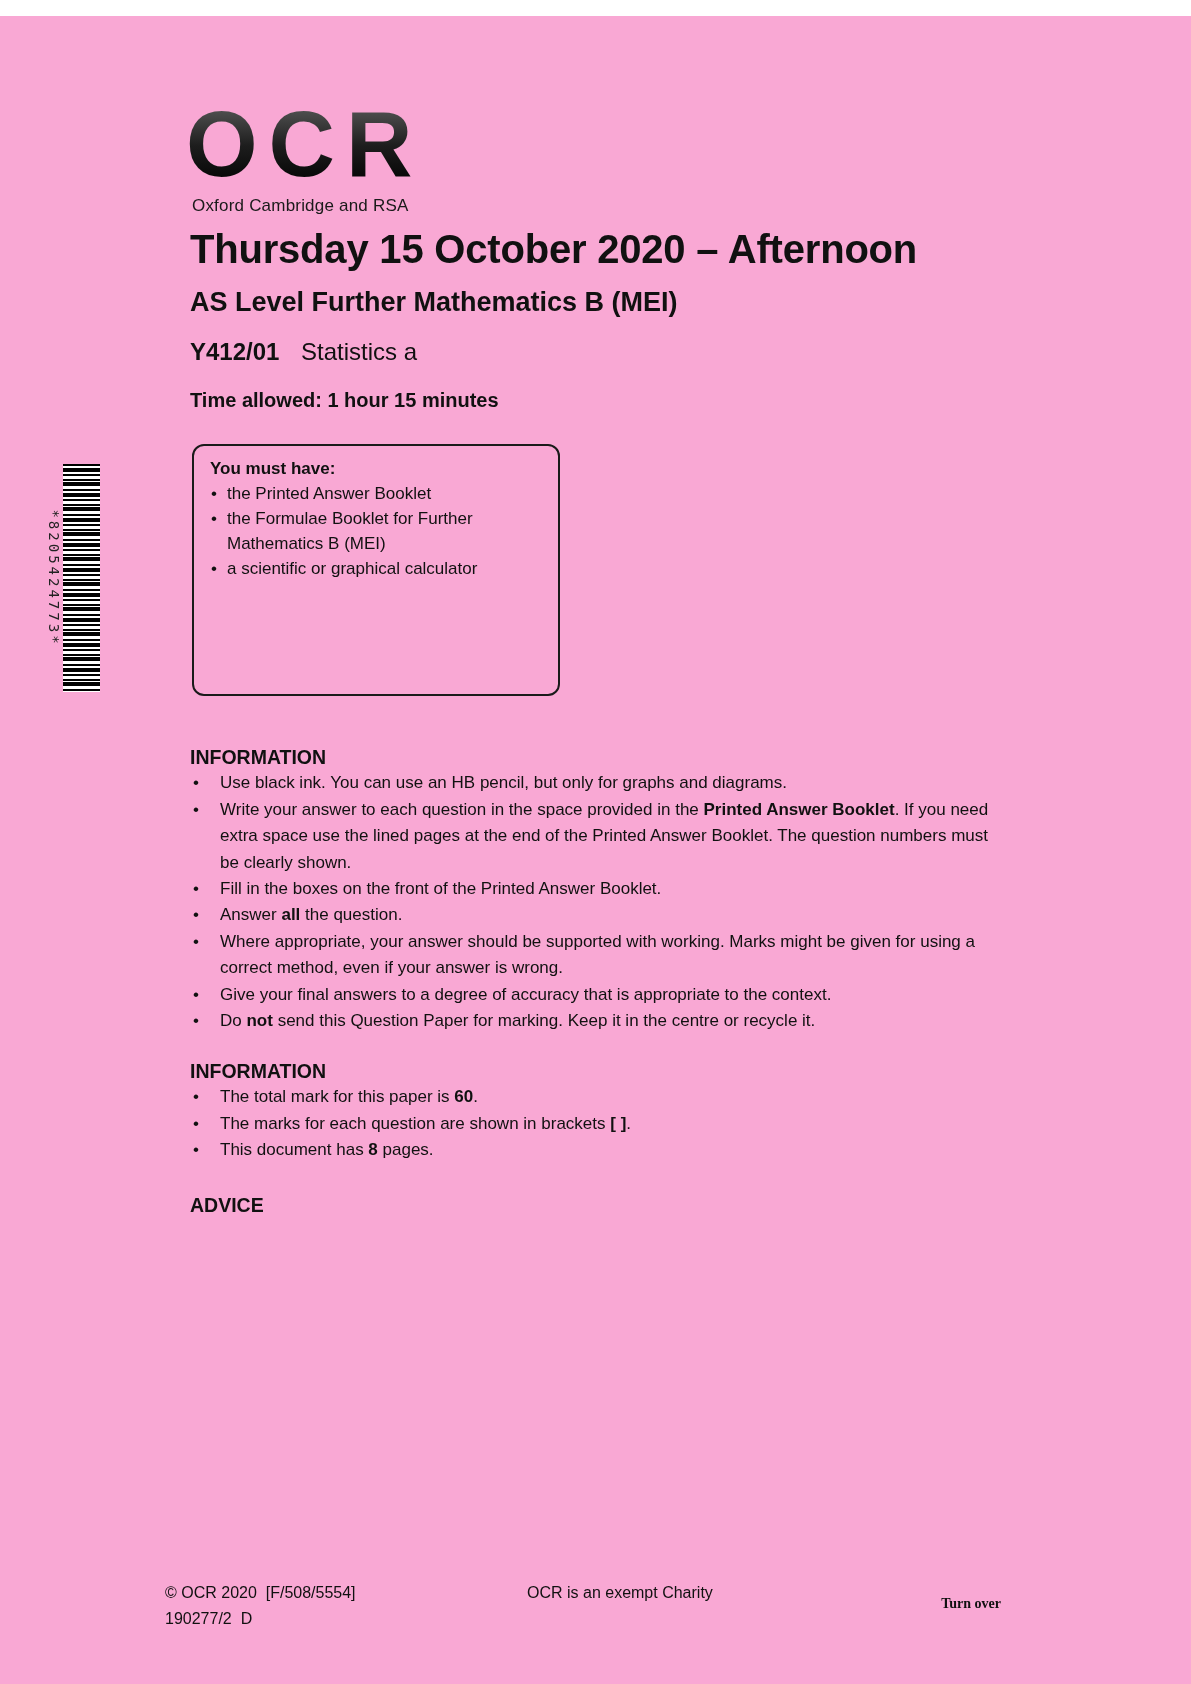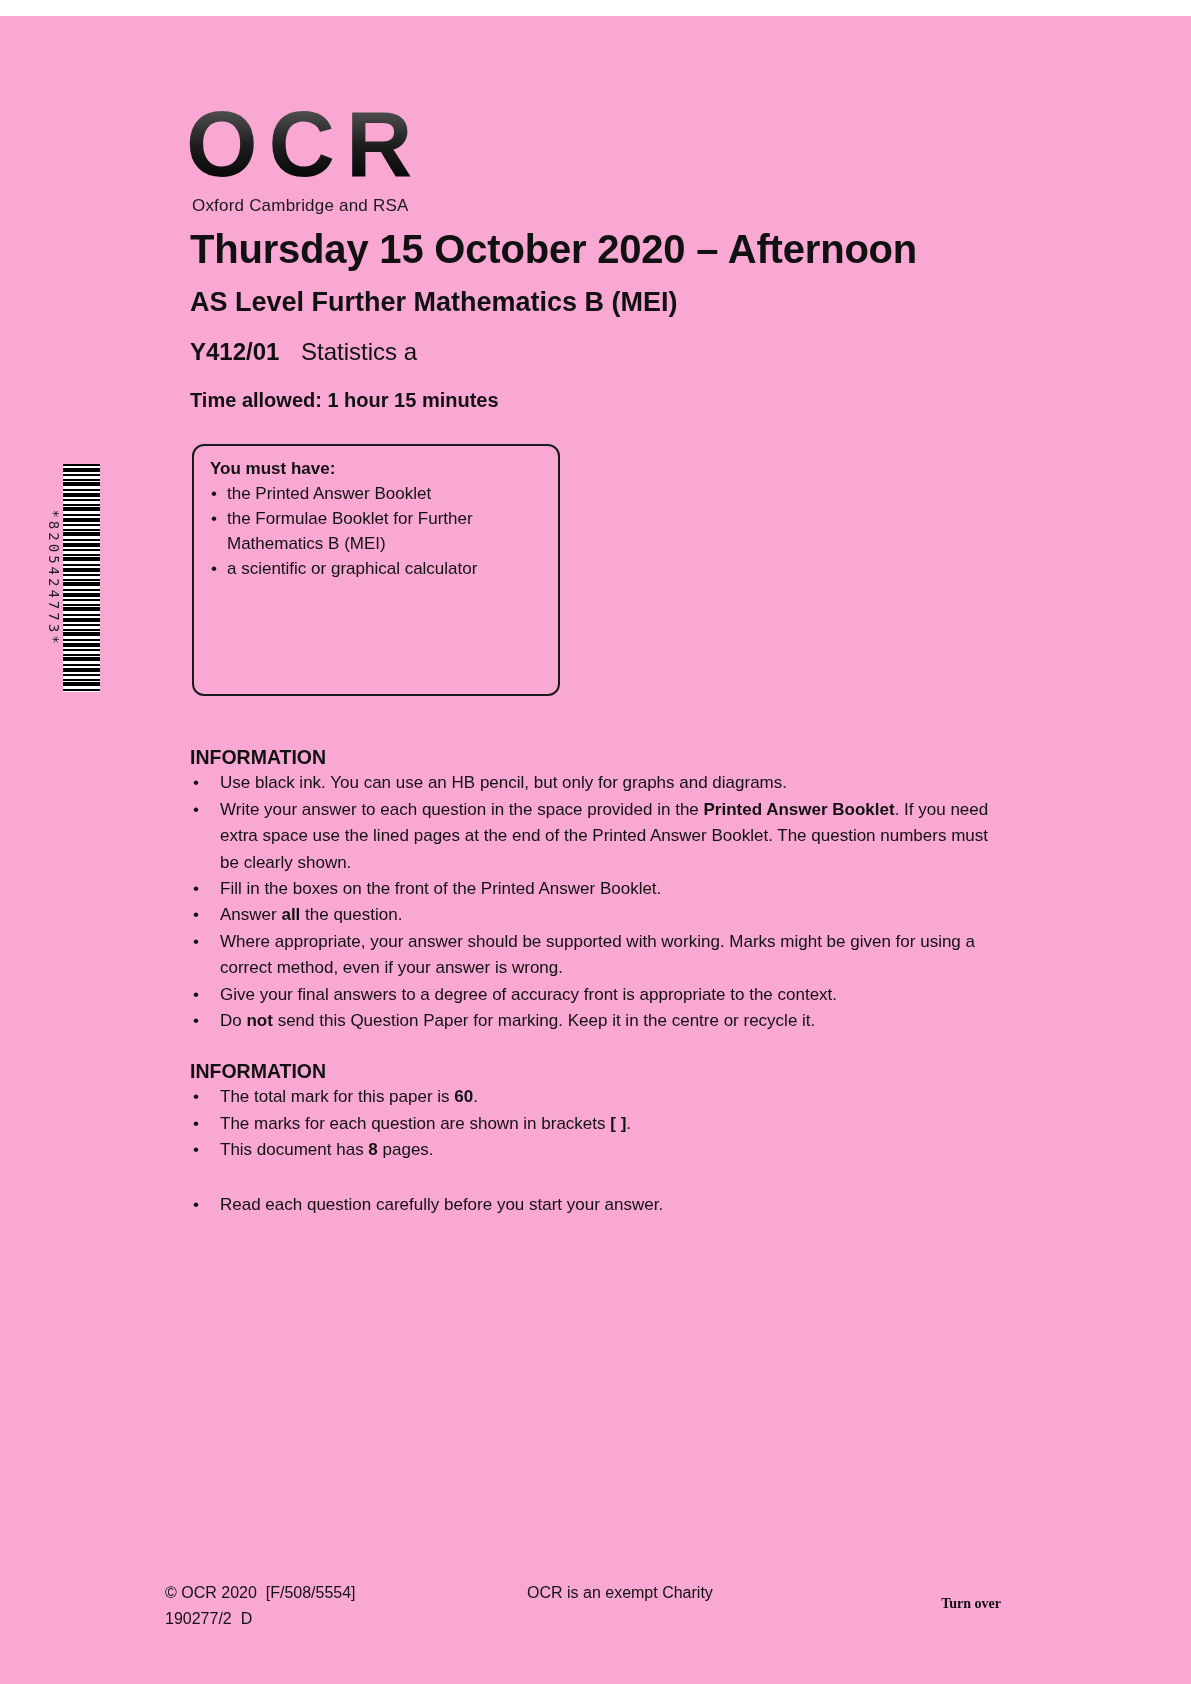--- a/index.html
+++ b/index.html
@@ -102,38 +102,36 @@
   </div>
 
   <section class="sec sec-0">
     <h3>INFORMATION</h3>
     <ul>
         <li><span>Use black ink. You can use an HB pencil, but only for graphs and diagrams.</span></li>
         <li><span>Write your answer to each question in the space provided in the </span><span class="b">Printed Answer Booklet</span><span>. If you need extra space use the lined pages at the end of the Printed Answer Booklet. The question numbers must be clearly shown.</span></li>
         <li><span>Fill in the boxes on the front of the Printed Answer Booklet.</span></li>
         <li><span>Answer </span><span class="b">all</span><span> the question.</span></li>
         <li><span>Where appropriate, your answer should be supported with working. Marks might be given for using a correct method, even if your answer is wrong.</span></li>
-        <li><span>Give your final answers to a degree of accuracy front is appropriate to the context.</span></li>
+        <li><span>Give your final answers to a degree of accuracy that is appropriate to the context.</span></li>
         <li><span>Do </span><span class="b">not</span><span> send this Question Paper for marking. Keep it in the centre or recycle it.</span></li>
       </ul>
   </section>
 
   <section class="sec sec-1">
     <h3>INFORMATION</h3>
     <ul>
         <li><span>The total mark for this paper is </span><span class="b">60</span><span>.</span></li>
         <li><span>The marks for each question are shown in brackets </span><span class="b">[ ]</span><span>.</span></li>
         <li><span>This document has </span><span class="b">8</span><span> pages.</span></li>
       </ul>
   </section>
 
   <section class="sec sec-2">
-    <ul>
-        <li><span>Read each question carefully before you start your answer.</span></li>
-      </ul>
+    <h3>ADVICE</h3>
   </section>
 
   <div class="footer-copyright">© OCR 2020  [F/508/5554]</div>
   <div class="footer-ref">190277/2  D</div>
   <div class="footer-charity">OCR is an exempt Charity</div>
   <div class="turn-over">Turn over</div>
 
 </div>
 
 </body></html>

